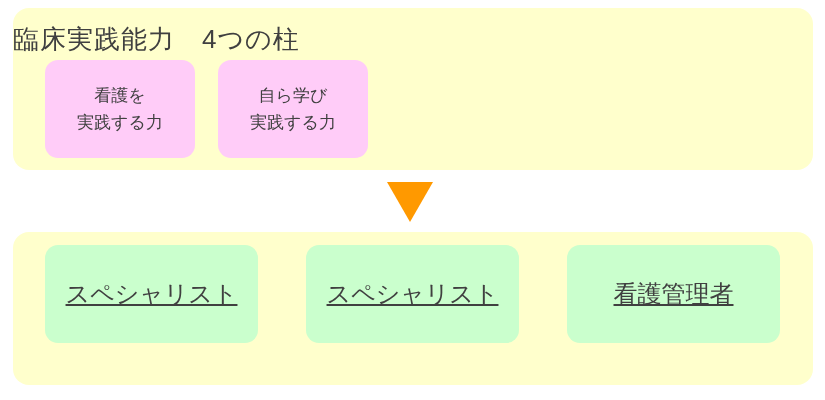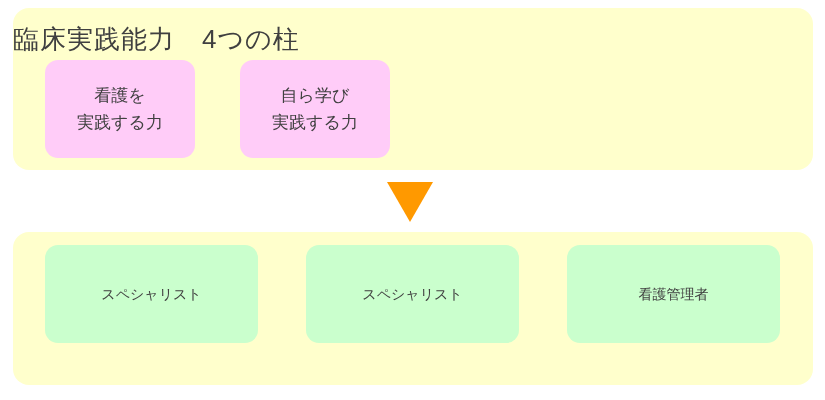--- a/index.html
+++ b/index.html
@@ -48,21 +48,21 @@
     font-weight: 400;
     line-height: 1.2;
     color: var(--text-color);
     letter-spacing: 1px;
   }
   .pillar-row {
     position: absolute;
     left: 32px;
     top: 52px;
     display: flex;
-    gap: 45px;
+    gap: 23px;
   }
   .pillar-box {
     width: 150px;
     height: 98px;
     background: var(--pillar-bg);
     border-radius: 13px;
     display: flex;
     align-items: center;
     justify-content: center;
     text-align: center;
@@ -84,22 +84,23 @@
     justify-content: center;
     text-align: center;
   }
   .box-label {
     white-space: pre-line;
     font-size: 17px;
     line-height: 27px;
     color: var(--text-color);
   }
   .role-box .box-label {
-    font-size: 14px;
+    font-size: 24px;
     line-height: 26px;
+    text-decoration: underline;
   }
   .arrow-down {
     position: absolute;
     left: 387px;
     top: 182px;
     width: 0;
     height: 0;
     border-left: 23px solid transparent;
     border-right: 23px solid transparent;
     border-top: 40px solid var(--arrow-color);

